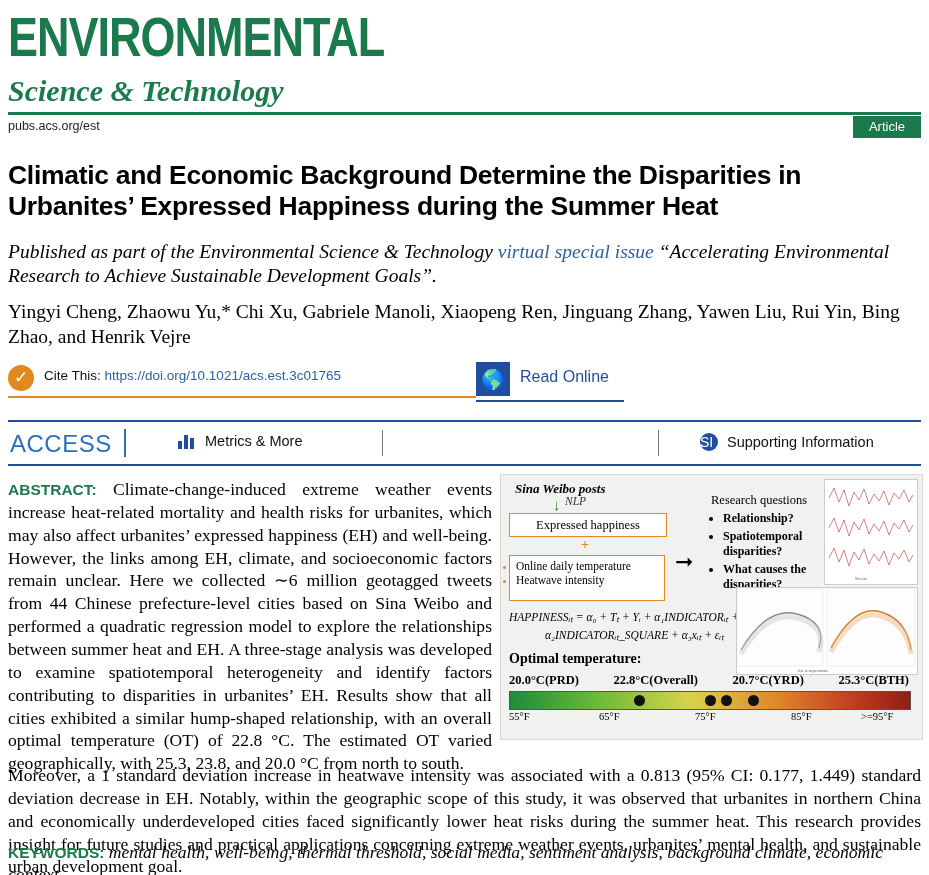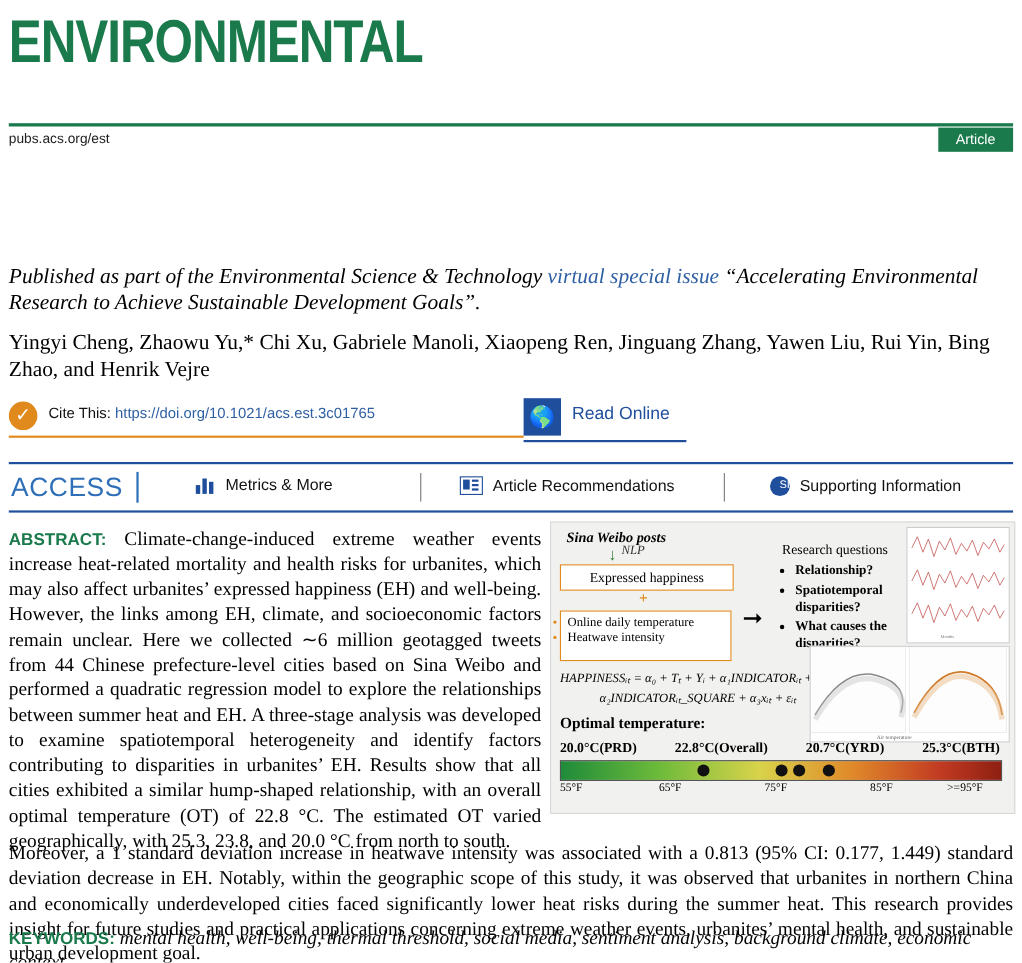--- a/index.html
+++ b/index.html
@@ -88,21 +88,21 @@
   .access-pipe{position:absolute;left:116px;top:7px;width:2px;height:28px;background:#2e6fb7;}
   .ab-item{position:absolute;top:11px;font-family:"Liberation Sans",sans-serif;font-size:14.5px;color:#111;display:flex;align-items:center;gap:9px;}
   .ab-sep{position:absolute;top:8px;width:1px;height:26px;background:#777;}
   .ab-ico{display:inline-block;width:18px;height:16px;position:relative;}
   .ab-ico.metrics::before{content:"";position:absolute;left:0;bottom:0;width:4px;height:8px;background:#1f4e9c;}
   .ab-ico.metrics::after{content:"";position:absolute;left:6px;bottom:0;width:4px;height:14px;background:#1f4e9c;box-shadow:12px 0 0 -6px #1f4e9c,6px 0 0 0 transparent;}
   .ab-ico.metrics i{position:absolute;left:12px;bottom:0;width:4px;height:11px;background:#1f4e9c;display:block;}
   .ab-ico.recs{border:1.6px solid #1f4e9c;width:19px;height:15px;}
   .ab-ico.recs::before{content:"";position:absolute;left:2px;top:2px;width:6px;height:9px;background:#1f4e9c;}
   .ab-ico.recs::after{content:"";position:absolute;left:10px;top:2px;width:6px;height:2px;background:#1f4e9c;box-shadow:0 4px 0 0 #1f4e9c,0 8px 0 0 #1f4e9c;}
-  .ab-ico.si{width:18px;height:18px;border-radius:50%;background:#1f4e9c;color:#fff;font-size:10px;line-height:18px;text-align:right;font-family:"Liberation Sans",sans-serif;}
+  .ab-ico.si{width:18px;height:18px;border-radius:50%;background:#1f4e9c;color:#fff;font-size:14px;line-height:18px;text-align:left;font-family:"Liberation Sans",sans-serif;}
 
   
   .abstract{
     position:absolute;left:8px;top:478px;width:484px;
     font-size:17.6px;line-height:1.30;text-align:justify;
   }
   .abstract b{font-family:"Liberation Sans",sans-serif;font-size:15.5px;color:#1a7a4c;font-weight:bold;}
   .abstract-cont{
     position:absolute;left:8px;top:764px;width:913px;
     font-size:17.6px;line-height:1.30;text-align:justify;
@@ -159,27 +159,29 @@
     position:absolute;right:4px;top:112px;width:180px;height:86px;background:#fff;border:1px solid #ccc;overflow:hidden;
   }
 </style>
 </head>
 <body>
 
 <div class="page">
 
   <div class="masthead">
     <span class="mast-env">ENVIRONMENTAL</span>
+    <span class="mast-sci">Science &amp; Technology</span>
   </div>
 
   <div class="green-rule"></div>
 
   <div class="pubs-url">pubs.acs.org/est</div>
   <div class="article-tag">Article</div>
 
+  <div class="title">Climatic and Economic Background Determine the Disparities in Urbanites’ Expressed Happiness during the Summer Heat</div>
 
   <div class="specialissue">
     <span>Published as part of the Environmental Science &amp; Technology </span><span class="lnk">virtual special issue</span><span> “Accelerating Environmental Research to Achieve Sustainable Development Goals”.</span>
   </div>
 
   <div class="authors">Yingyi Cheng, Zhaowu Yu,* Chi Xu, Gabriele Manoli, Xiaopeng Ren, Jinguang Zhang, Yawen Liu, Rui Yin, Bing Zhao, and Henrik Vejre</div>
 
   <div class="citebar">
     <div class="cite-badge">✓</div>
     <div class="cite-text">
@@ -200,24 +202,20 @@
     <div class="access-pipe"></div>
 
     <div class="ab-item" style="left:170px;">
       <span class="ab-ico metrics">
           <i></i>
         </span>
       <span>Metrics &amp; More</span>
     </div>
     <div class="ab-sep" style="left:374px;"></div>
 
-    <div class="ab-item" style="left:410px;">
-      <span class="ab-ico recs"></span>
-      <span>Article Recommendations</span>
-    </div>
     <div class="ab-sep" style="left:650px;"></div>
 
     <div class="ab-item" style="left:692px;">
       <span class="ab-ico si">SI</span>
       <span>Supporting Information</span>
     </div>
   </div>
 
   <div class="abstract">
     <b>ABSTRACT:</b>

